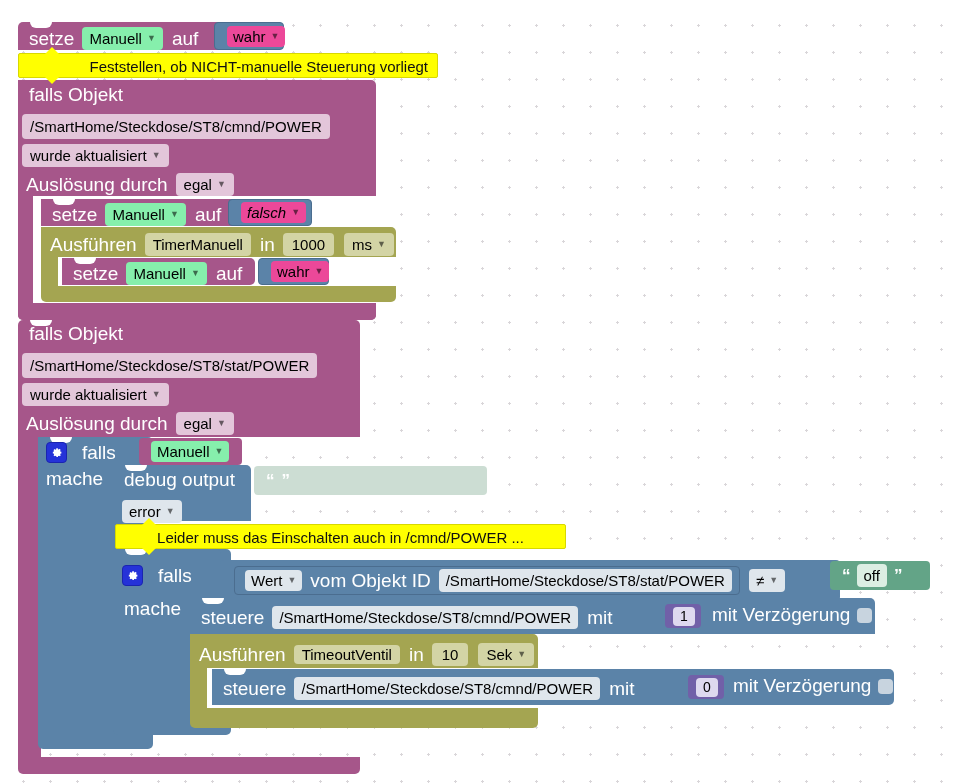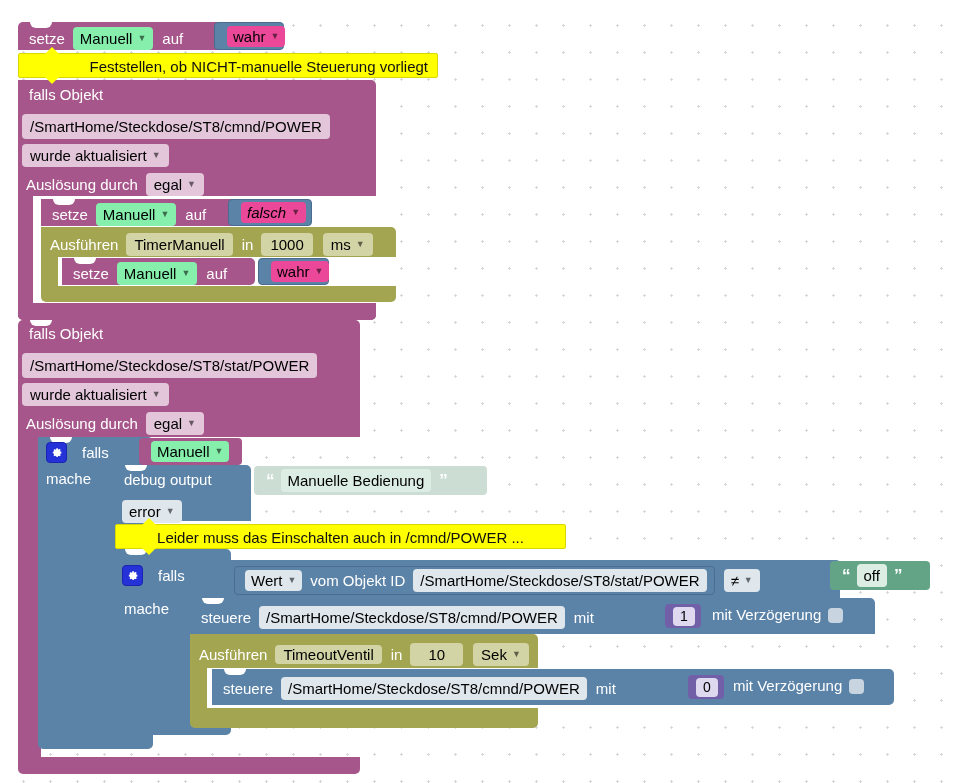--- a/index.html
+++ b/index.html
@@ -14,21 +14,21 @@
     overflow:hidden;
     -webkit-font-smoothing:antialiased;
   }
 
   
   .blk{position:absolute;box-sizing:border-box;}
   .purple   {background:#a6568a;}
   .blue     {background:#5b83a8;}
   .olive    {background:#a4a551;}
   .row{position:absolute;display:flex;align-items:center;white-space:nowrap;}
-  .lbl{color:#ffffff;font-size:15px;line-height:16px;}
+  .lbl{color:#ffffff;font-size:19px;line-height:16px;}
 
   
   .fld{
     display:inline-flex;align-items:center;
     border-radius:4px;
     padding:2px 7px;
     font-size:15px;
     color:#000;
     line-height:19px;
   }
@@ -260,23 +260,20 @@
 </div>
 <div class="row" style="left:122px;top:500px;">
   <span class="fld fld-white" style="padding:2px 7px;">
     <span>error</span>
     <span class="caret">▼</span>
   </span>
 </div>
 
 <div class="val" style="left:254px;top:466px;width:233px;height:29px;background:#ccddd3;padding-left:12px;">
   <span class="q" style="color:#ffffff;">“</span>
-  <span class="fld fld-green" style="margin-left:7px;padding:2px 7px;">
-    <span>Manuelle Bedienung</span>
-  </span>
   <span class="q" style="margin-left:8px;">”</span>
 </div>
 
 <div class="cmt" style="left:115px;top:524px;width:451px;height:25px;text-align:center;">
   <span>Leider muss das Einschalten auch in /cmnd/POWER ...</span>
 </div>
 
 <div class="blk blue" style="left:113px;top:549px;width:118px;height:186px;border-radius:0 5px 5px 5px;"></div>
 <div class="blk blue" style="left:113px;top:549px;width:108px;height:40px;border-radius:0 5px 0 0;">
   <div class="notch-top" style="left:12px;"></div>
@@ -341,21 +338,21 @@
 </div>
 
 <div class="blk olive" style="left:190px;top:634px;width:348px;height:94px;border-radius:0 5px 5px 5px;"></div>
 <div class="blk" style="left:207px;top:668px;width:331px;height:40px;background:#ffffff;"></div>
 <div class="row" style="left:199px;top:643px;">
   <span class="lbl">Ausführen</span>
   <span class="fld fld-olive" style="margin-left:8px;padding:0 8px;">
     <span>TimeoutVentil</span>
   </span>
   <span class="lbl" style="margin-left:9px;">in</span>
-  <span class="fld fld-olive" style="margin-left:8px;padding:2px 18px;">
+  <span class="fld fld-olive" style="margin-left:8px;padding:2px 10px;">
     <span>10</span>
   </span>
   <span class="fld fld-olive" style="margin-left:10px;padding:2px 8px;">
     <span>Sek</span>
     <span class="caret">▼</span>
   </span>
 </div>
 
 <div class="blk blue" style="left:212px;top:669px;width:682px;height:36px;border-radius:0 5px 5px 0;">
   <div class="notch-top" style="left:12px;"></div>

